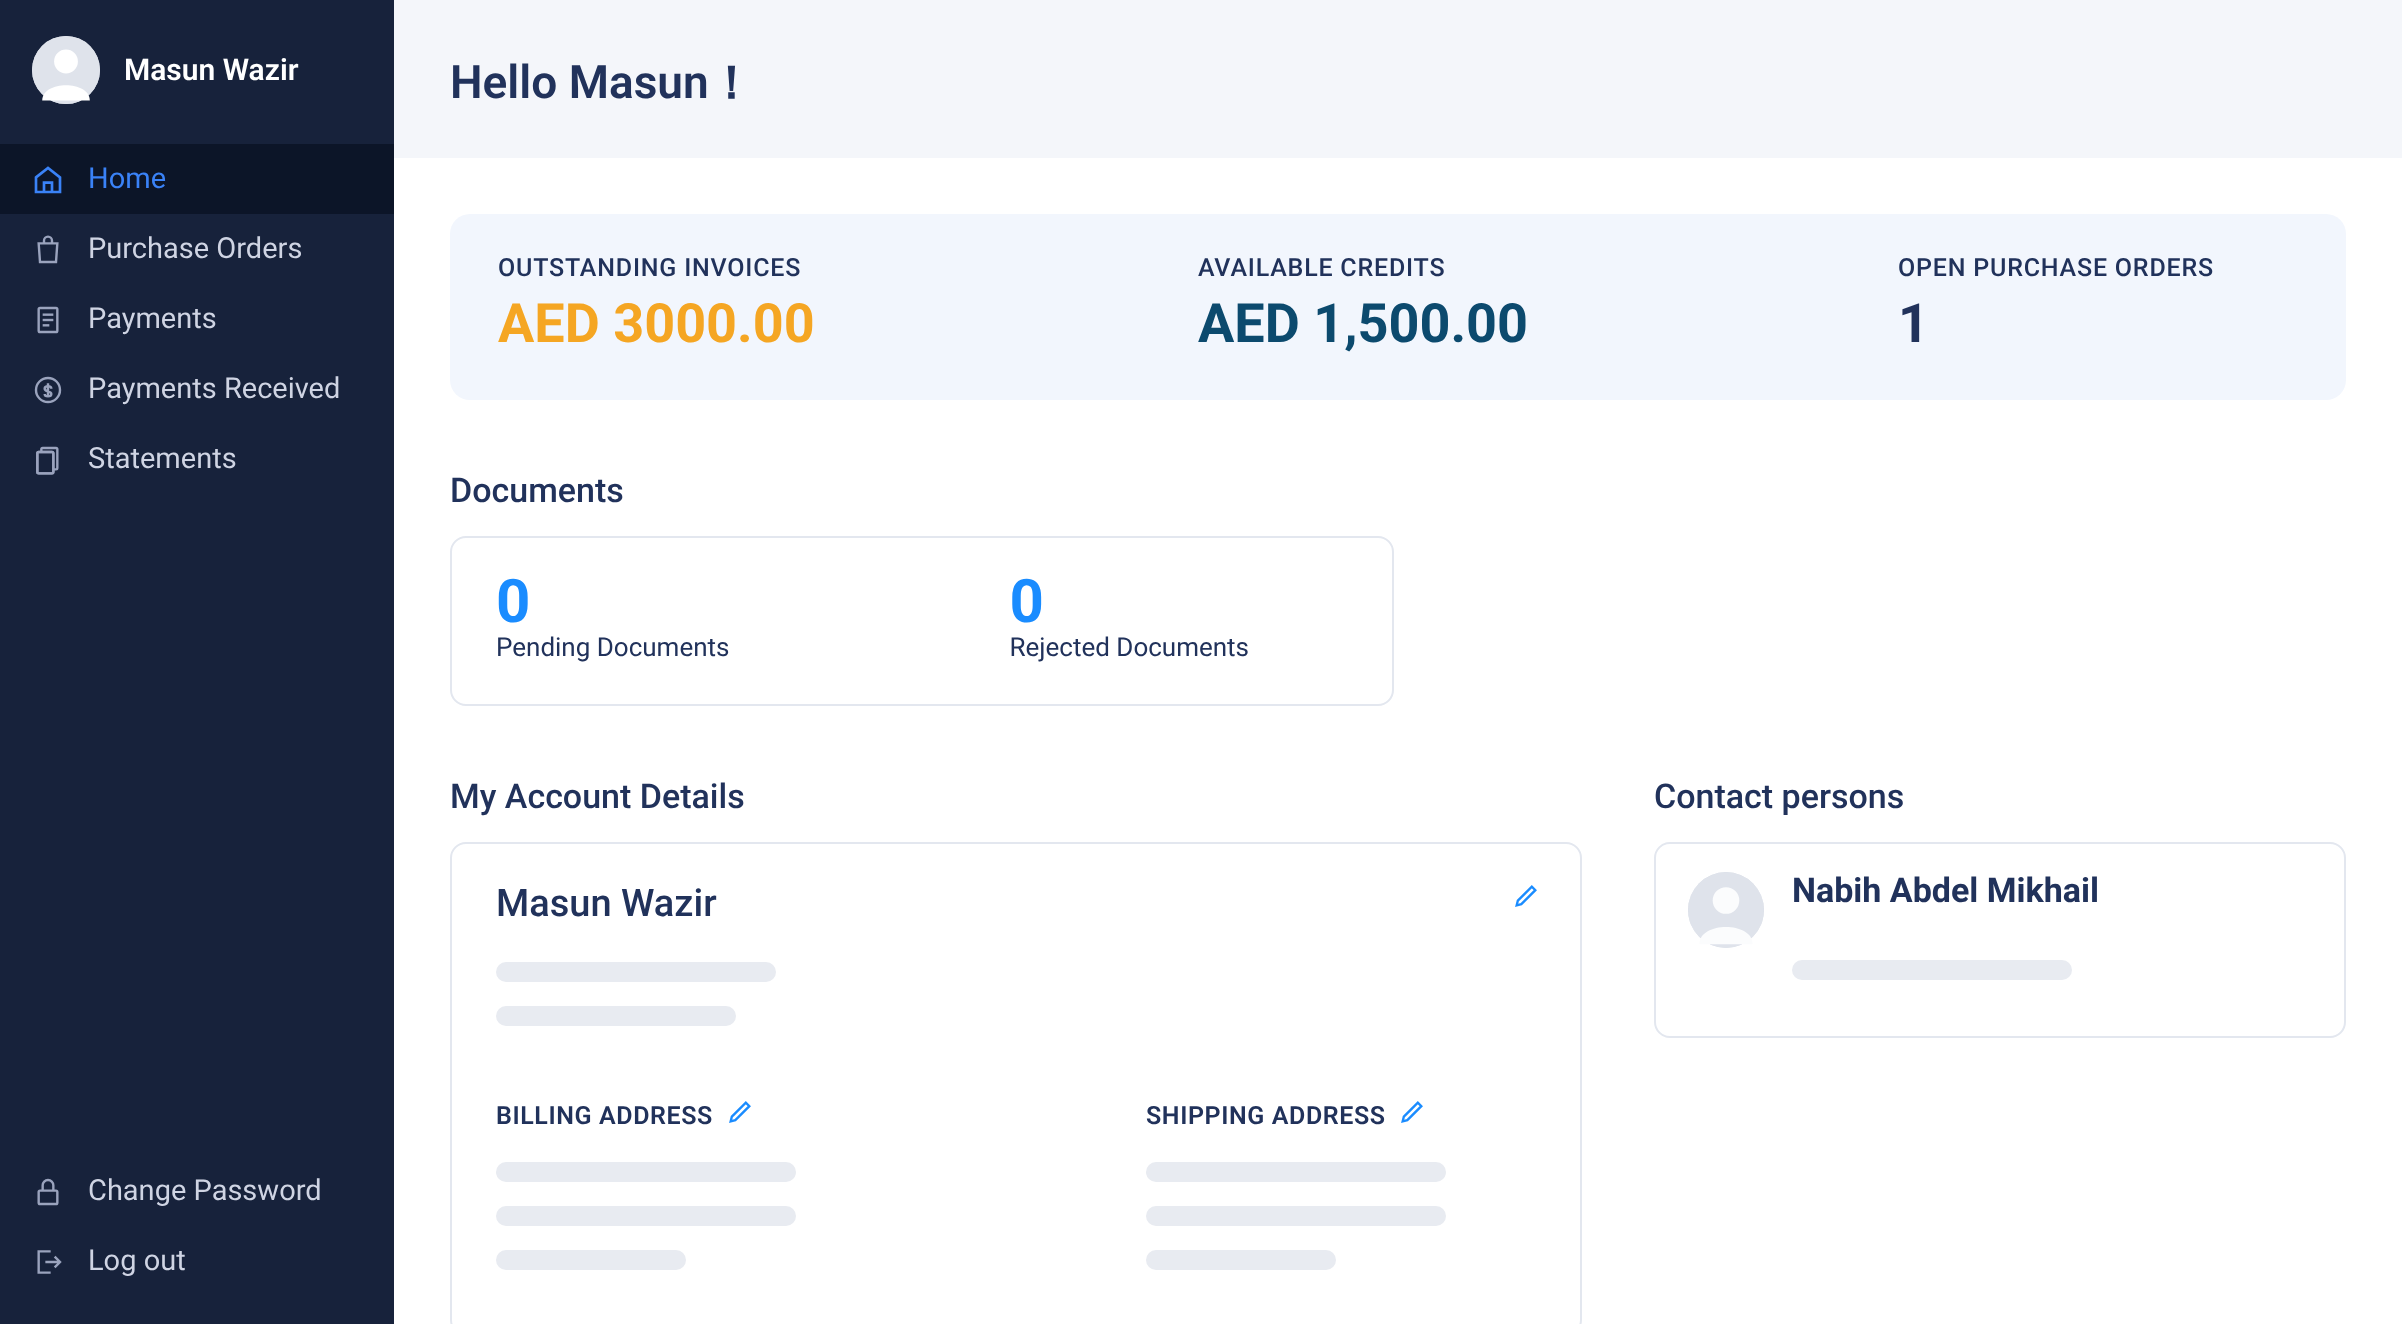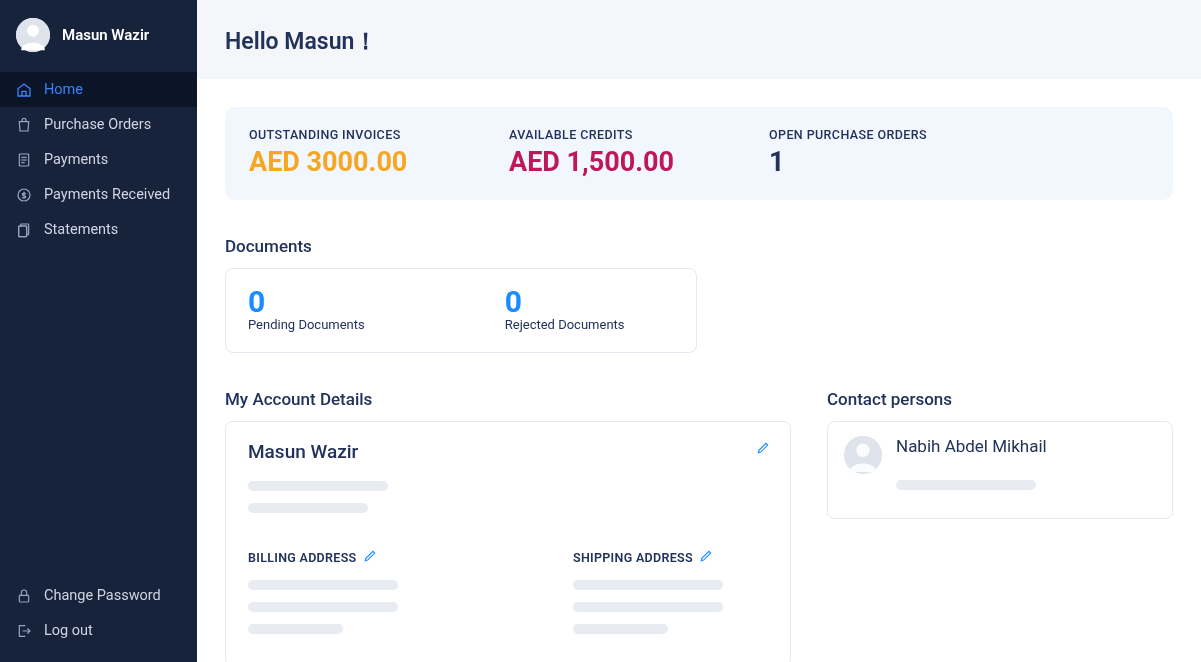--- a/index.html
+++ b/index.html
@@ -99,39 +99,40 @@
   padding: 0 28px 28px 28px;
   overflow-y: auto;
 }
 .stats-card {
   background: #f2f6fd;
   border-radius: 10px;
   padding: 20px 24px 22px 24px;
   display: flex;
   gap: 60px;
   margin-top: 28px;
+  justify-content: space-between;
 }
 .stat-block {
   display: flex;
   flex-direction: column;
   min-width: 200px;
 }
 .stat-label {
   font-size: 12.5px;
   font-weight: 500;
   letter-spacing: 0.4px;
   color: #21325b;
   margin-bottom: 4px;
 }
 .stat-value {
   font-size: 27px;
   font-weight: 700;
 }
 .stat-value.orange { color: #f5a623; }
-.stat-value.green { color: #be185d; }
+.stat-value.green { color: #0c4a6e; }
 .stat-value.dark { color: #21325b; }
 .section-title {
   font-size: 17px;
   color: #21325b;
   font-weight: 500;
   margin-top: 36px;
   margin-bottom: 12px;
 }
 .doc-card {
   border: 1px solid #e3e7ef;
@@ -230,21 +231,21 @@
   height: 38px;
   border-radius: 50%;
   background: #dfe3eb;
   display: flex;
   align-items: center;
   justify-content: center;
   flex-shrink: 0;
 }
 .contact-name {
   font-size: 17px;
-  font-weight: 400;
+  font-weight: 700;
   color: #21325b;
   margin-bottom: 24px;
 }
 .pencil-svg {
   width: 14px;
   height: 14px;
 }
 </style>
 </head>
 <body>

